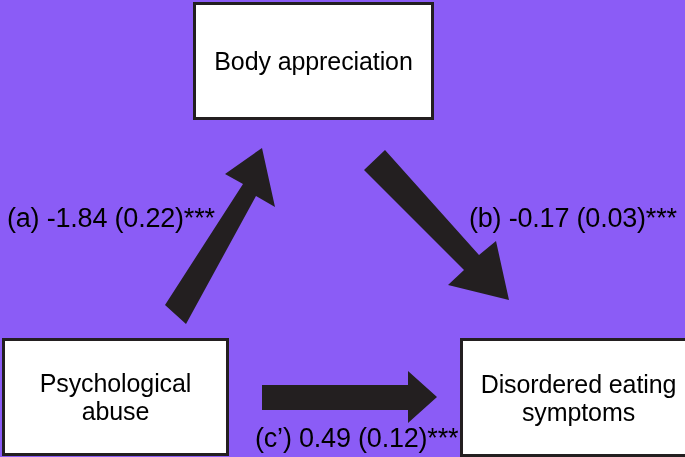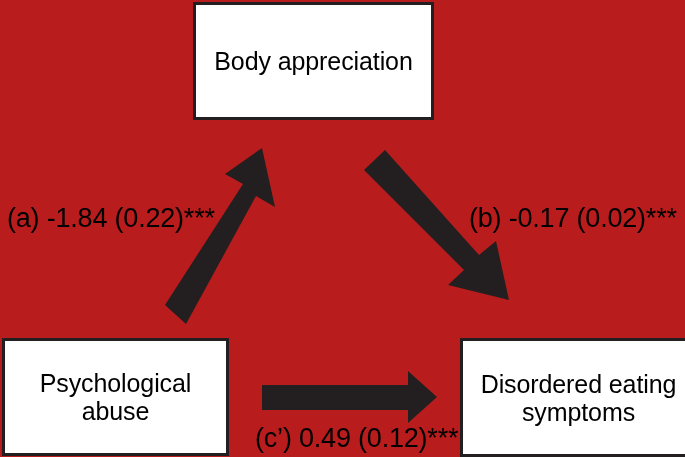--- a/index.html
+++ b/index.html
@@ -7,21 +7,21 @@
     padding: 0;
     background: #ffffff;
   }
   body {
     font-family: "Liberation Sans", sans-serif;
   }
   #diagram-root {
     position: relative;
     width: 685px;
     height: 457px;
-    background: #b91c1c;
+    background: #8b5cf6;
     overflow: hidden;
   }
   .node-box {
     position: absolute;
     box-sizing: border-box;
     border: 3px solid #231f20;
     background: #ffffff;
     display: flex;
     align-items: center;
     justify-content: center;
@@ -109,18 +109,18 @@
 abuse</span>
   </div>
 
   <div class="node-box" id="box-disordered-eating">
     <span class="node-label">Disordered eating
 symptoms</span>
   </div>
 
   <div class="edge-label" id="label-a">(a) -1.84 (0.22)***</div>
 
-  <div class="edge-label" id="label-b">(b) -0.17 (0.02)***</div>
+  <div class="edge-label" id="label-b">(b) -0.17 (0.03)***</div>
 
 
   <div class="edge-label" id="label-c-prime">(c’) 0.49 (0.12)***</div>
 
 </div>
 
 </body></html>

